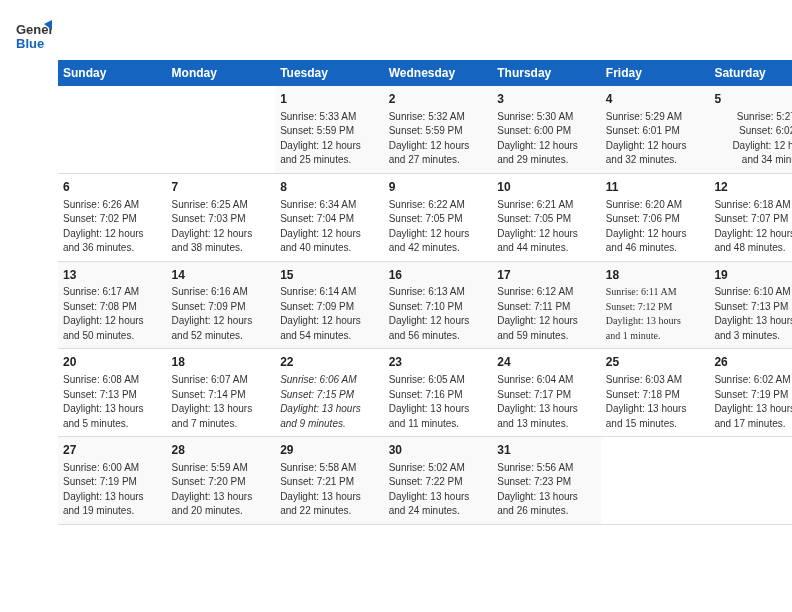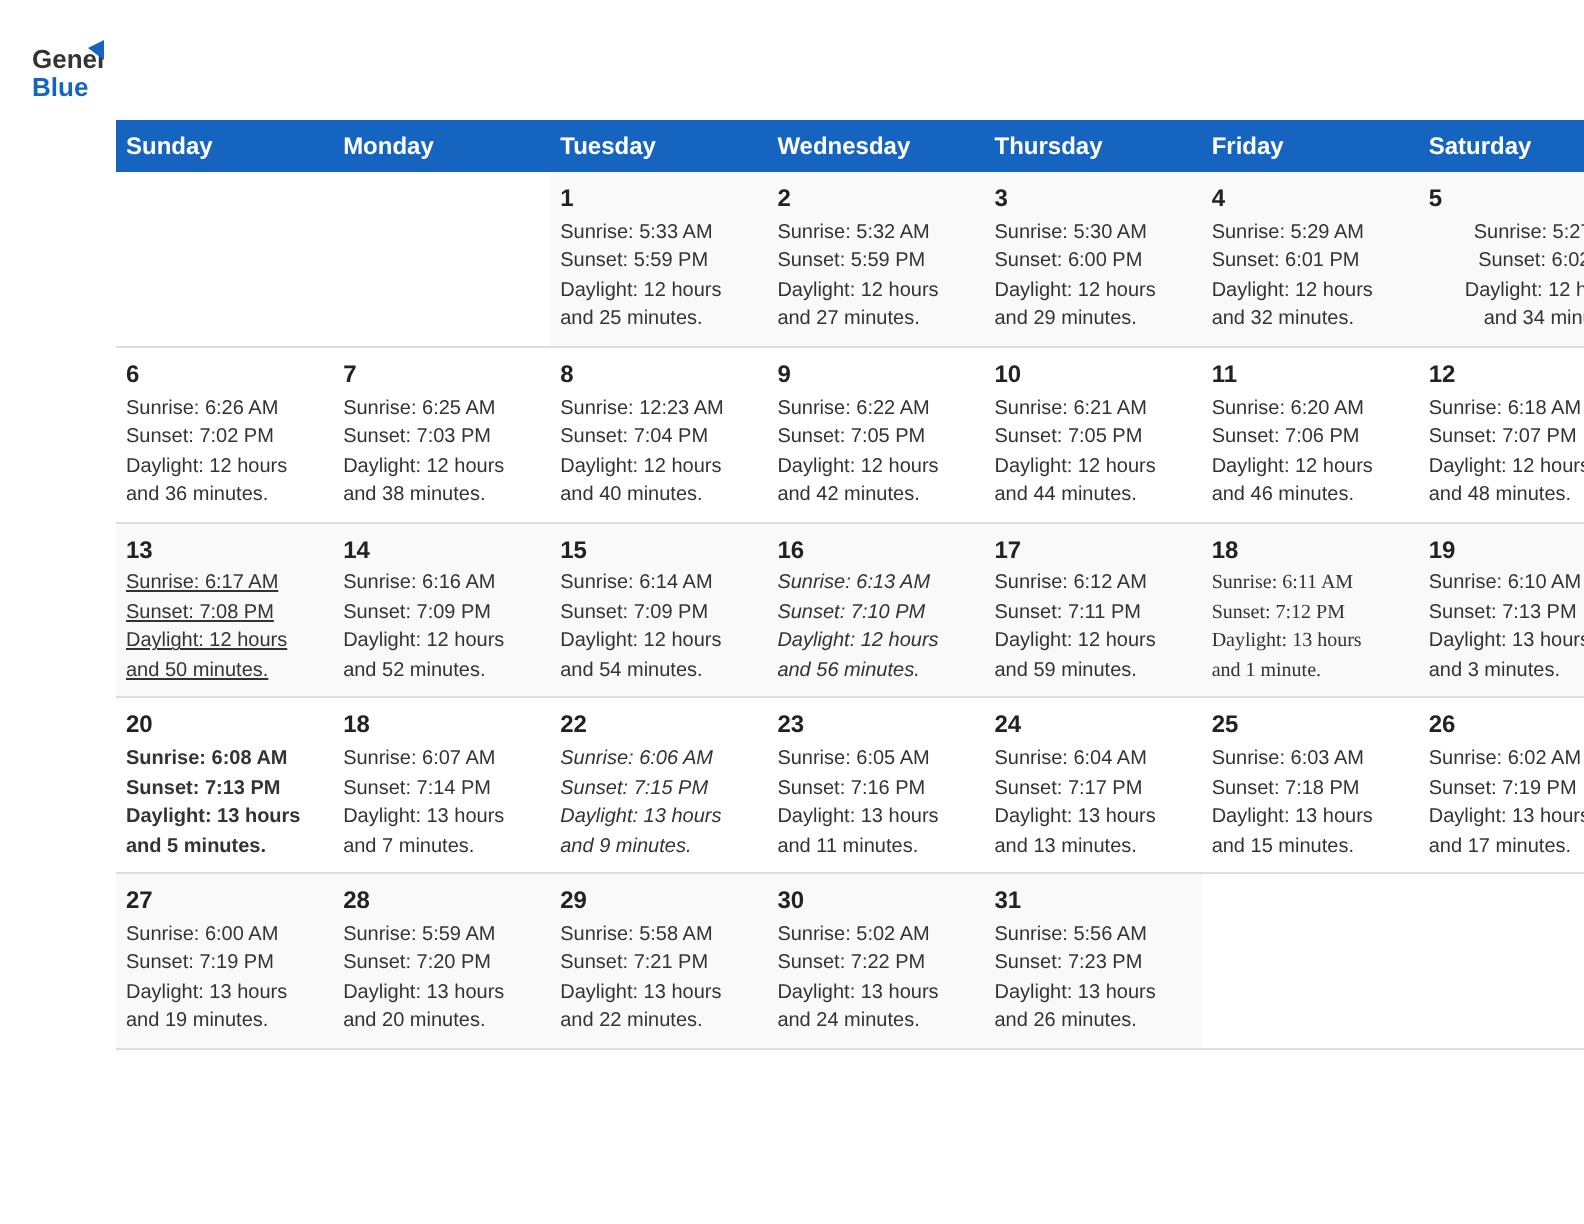--- a/index.html
+++ b/index.html
@@ -162,21 +162,21 @@
         </td>
         <td>
           <span class="day-num">7</span>
           <div class="day-info" style="white-space: pre-line;">Sunrise: 6:25 AM
 Sunset: 7:03 PM
 Daylight: 12 hours
 and 38 minutes.</div>
         </td>
         <td>
           <span class="day-num">8</span>
-          <div class="day-info" style="white-space: pre-line;">Sunrise: 12:23 AM
+          <div class="day-info" style="white-space: pre-line;">Sunrise: 6:34 AM
 Sunset: 7:04 PM
 Daylight: 12 hours
 and 40 minutes.</div>
         </td>
         <td>
           <span class="day-num">9</span>
           <div class="day-info" style="white-space: pre-line;">Sunrise: 6:22 AM
 Sunset: 7:05 PM
 Daylight: 12 hours
 and 42 minutes.</div>
@@ -199,42 +199,42 @@
           <span class="day-num">12</span>
           <div class="day-info" style="white-space: pre-line;">Sunrise: 6:18 AM
 Sunset: 7:07 PM
 Daylight: 12 hours
 and 48 minutes.</div>
         </td>
       </tr>
       <tr>
         <td>
           <span class="day-num">13</span>
-          <div class="day-info" style="white-space: pre-line; text-decoration: underline;">Sunrise: 6:17 AM
+          <div class="day-info" style="white-space: pre-line;">Sunrise: 6:17 AM
 Sunset: 7:08 PM
 Daylight: 12 hours
 and 50 minutes.</div>
         </td>
         <td>
           <span class="day-num">14</span>
           <div class="day-info" style="white-space: pre-line;">Sunrise: 6:16 AM
 Sunset: 7:09 PM
 Daylight: 12 hours
 and 52 minutes.</div>
         </td>
         <td>
           <span class="day-num">15</span>
           <div class="day-info" style="white-space: pre-line;">Sunrise: 6:14 AM
 Sunset: 7:09 PM
 Daylight: 12 hours
 and 54 minutes.</div>
         </td>
         <td>
           <span class="day-num">16</span>
-          <div class="day-info" style="white-space: pre-line; font-style: italic;">Sunrise: 6:13 AM
+          <div class="day-info" style="white-space: pre-line;">Sunrise: 6:13 AM
 Sunset: 7:10 PM
 Daylight: 12 hours
 and 56 minutes.</div>
         </td>
         <td>
           <span class="day-num">17</span>
           <div class="day-info" style="white-space: pre-line;">Sunrise: 6:12 AM
 Sunset: 7:11 PM
 Daylight: 12 hours
 and 59 minutes.</div>
@@ -250,21 +250,21 @@
           <span class="day-num">19</span>
           <div class="day-info" style="white-space: pre-line;">Sunrise: 6:10 AM
 Sunset: 7:13 PM
 Daylight: 13 hours
 and 3 minutes.</div>
         </td>
       </tr>
       <tr>
         <td>
           <span class="day-num">20</span>
-          <div class="day-info" style="white-space: pre-line; font-weight: bold;">Sunrise: 6:08 AM
+          <div class="day-info" style="white-space: pre-line;">Sunrise: 6:08 AM
 Sunset: 7:13 PM
 Daylight: 13 hours
 and 5 minutes.</div>
         </td>
         <td>
           <span class="day-num">18</span>
           <div class="day-info" style="white-space: pre-line;">Sunrise: 6:07 AM
 Sunset: 7:14 PM
 Daylight: 13 hours
 and 7 minutes.</div>

